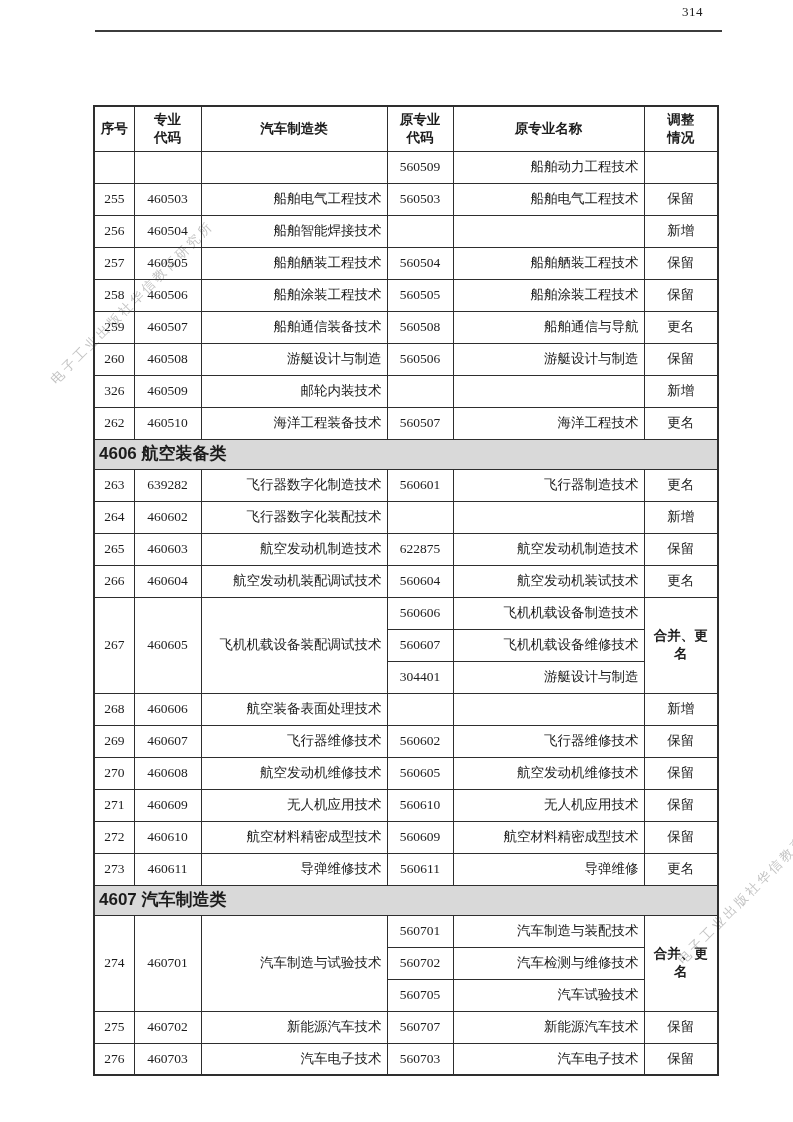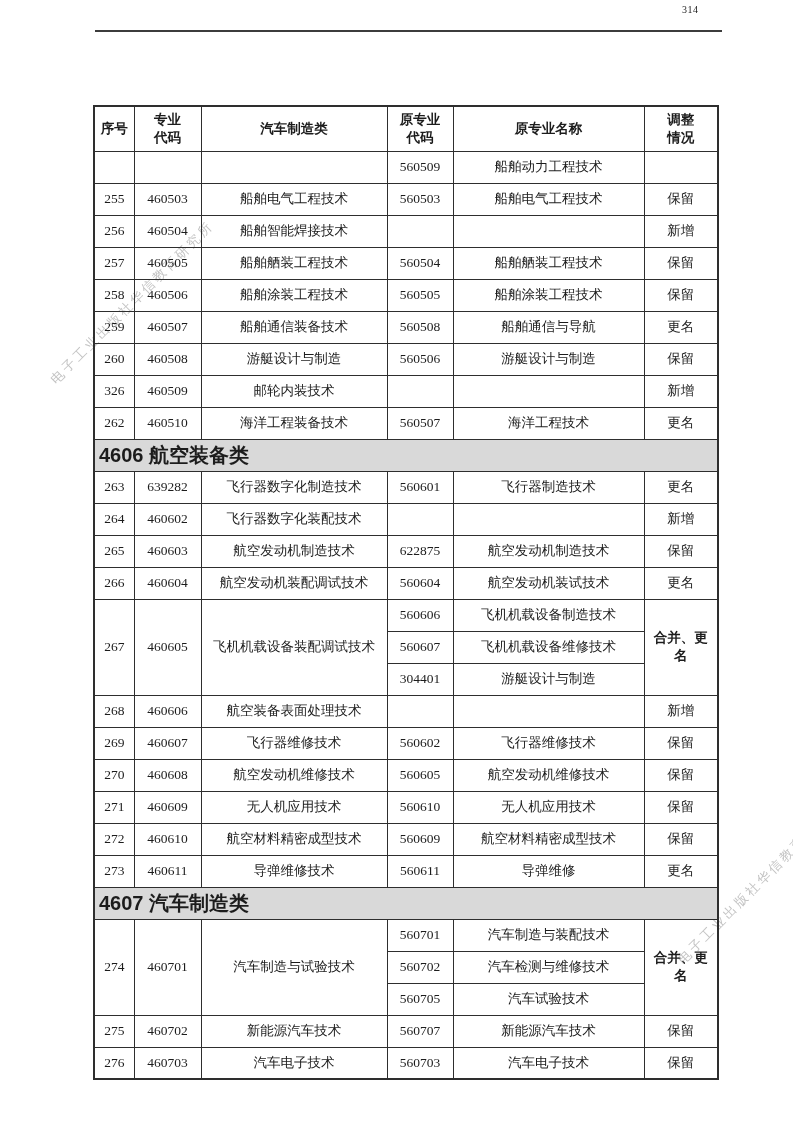--- a/index.html
+++ b/index.html
@@ -8,21 +8,21 @@
     position: relative;
     background: #ffffff;
     overflow: hidden;
     font-family: "Liberation Serif", "DejaVu Serif", serif;
     color: #1c1c1c;
   }
   .page-number {
     position: absolute;
     top: 4px;
     left: 682px;
-    font-size: 10px;
+    font-size: 13px;
     letter-spacing: 0.5px;
   }
   .header-rule {
     position: absolute;
     top: 30px;
     left: 95px;
     width: 627px;
     border-top: 2px solid #3c3c3c;
   }
   .watermark {
@@ -63,27 +63,27 @@
     font-family: "Liberation Sans", "DejaVu Sans", sans-serif;
     font-weight: bold;
     font-size: 14px;
     height: 45px;
     text-align: center;
     white-space: pre-line;
     background: #ffffff;
   }
   tr.data-row td { height: 32px; }
   td.c { text-align: center; }
-  td.l { text-align: center; padding-left: 6px; }
+  td.l { text-align: right; padding-left: 6px; }
   tr.section-row td {
     height: 30px;
     background: #d9d9d9;
     font-family: "Liberation Sans", "DejaVu Sans", sans-serif;
     font-weight: bold;
-    font-size: 20px;
+    font-size: 17px;
     text-align: left;
     padding-left: 4px;
   }
   td.status { text-align: center; font-weight: bold; }
 </style>
 </head>
 <body>
 
 <div class="page-number">314</div>
 <div class="header-rule"></div>

